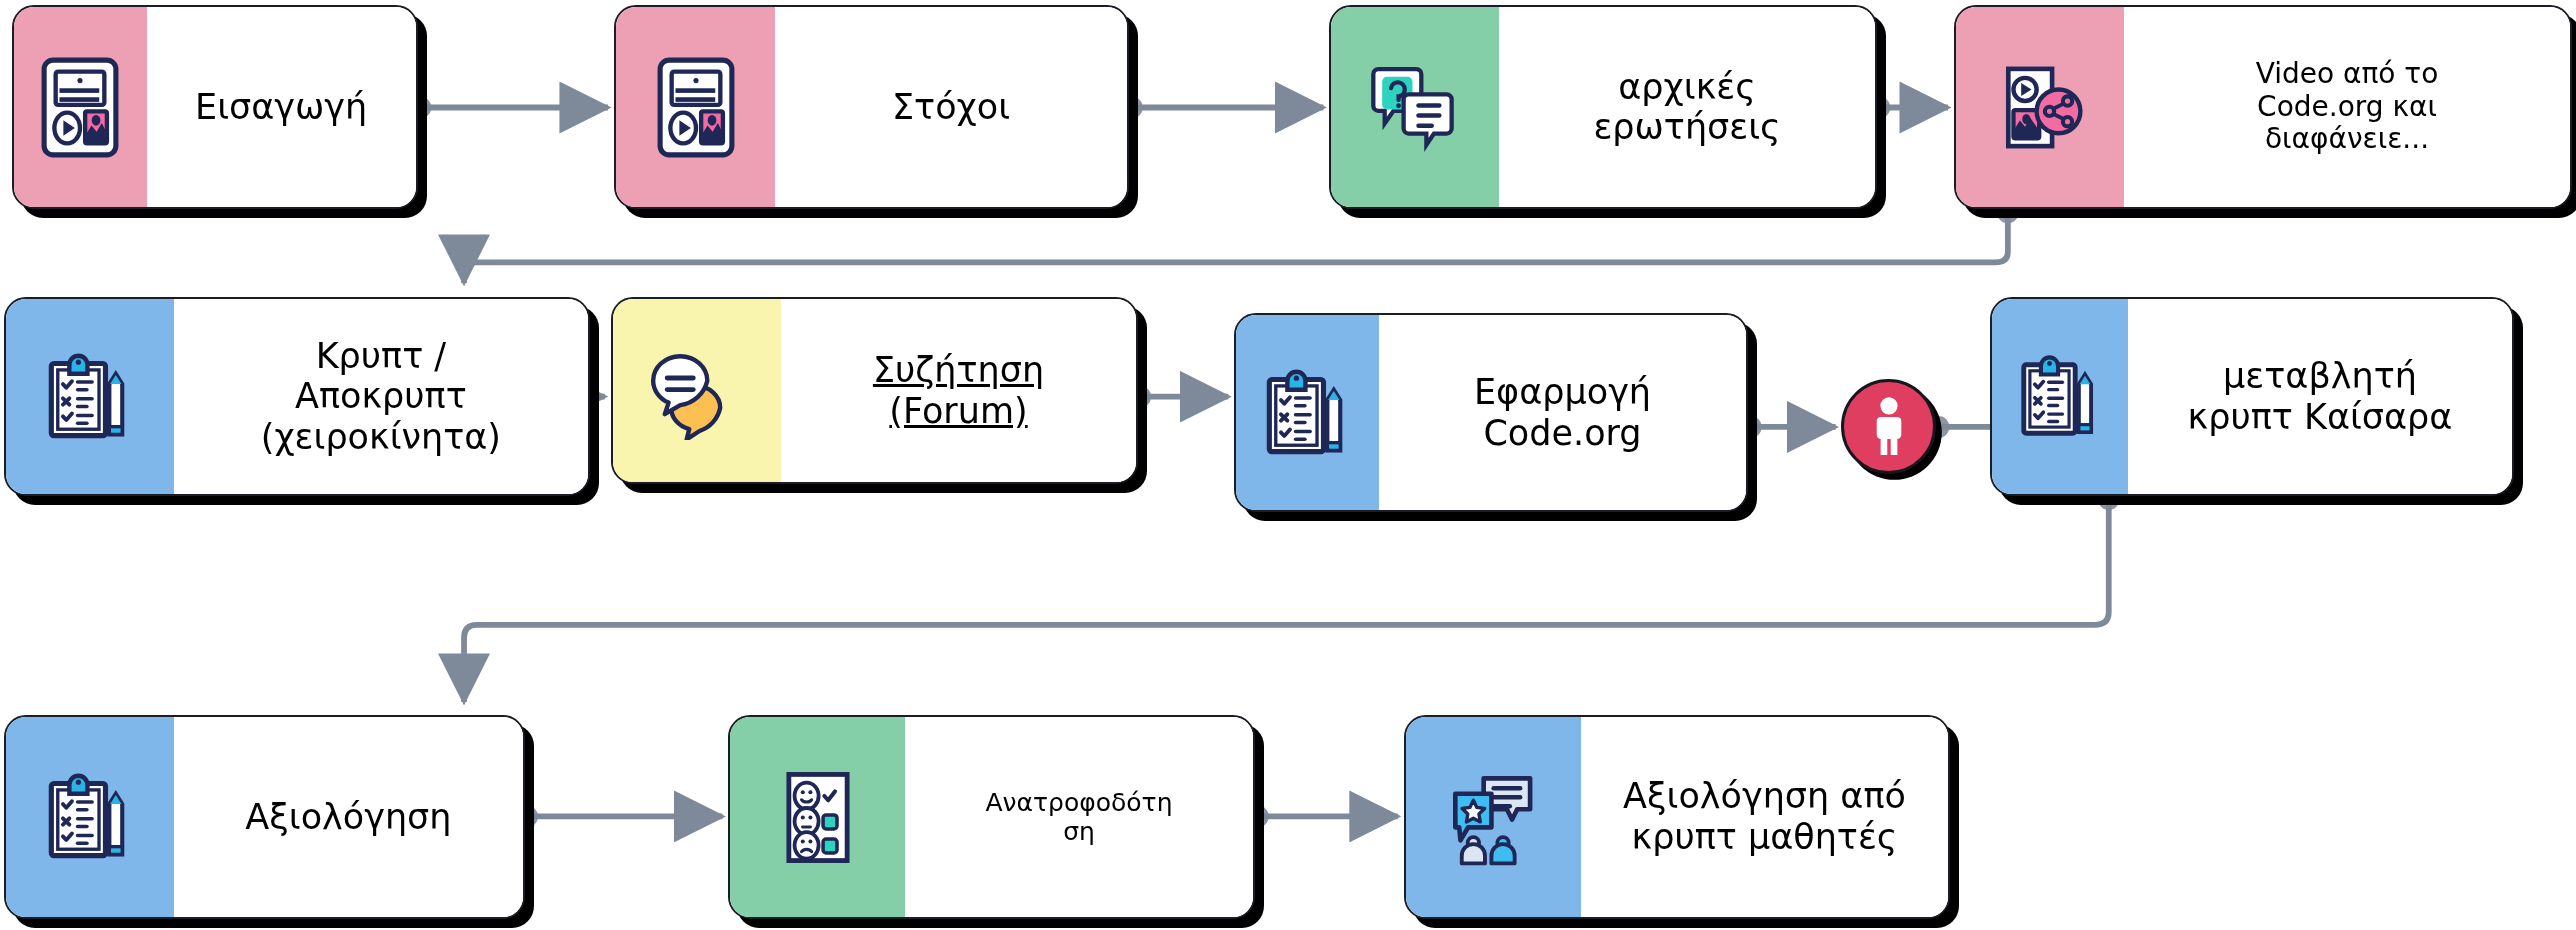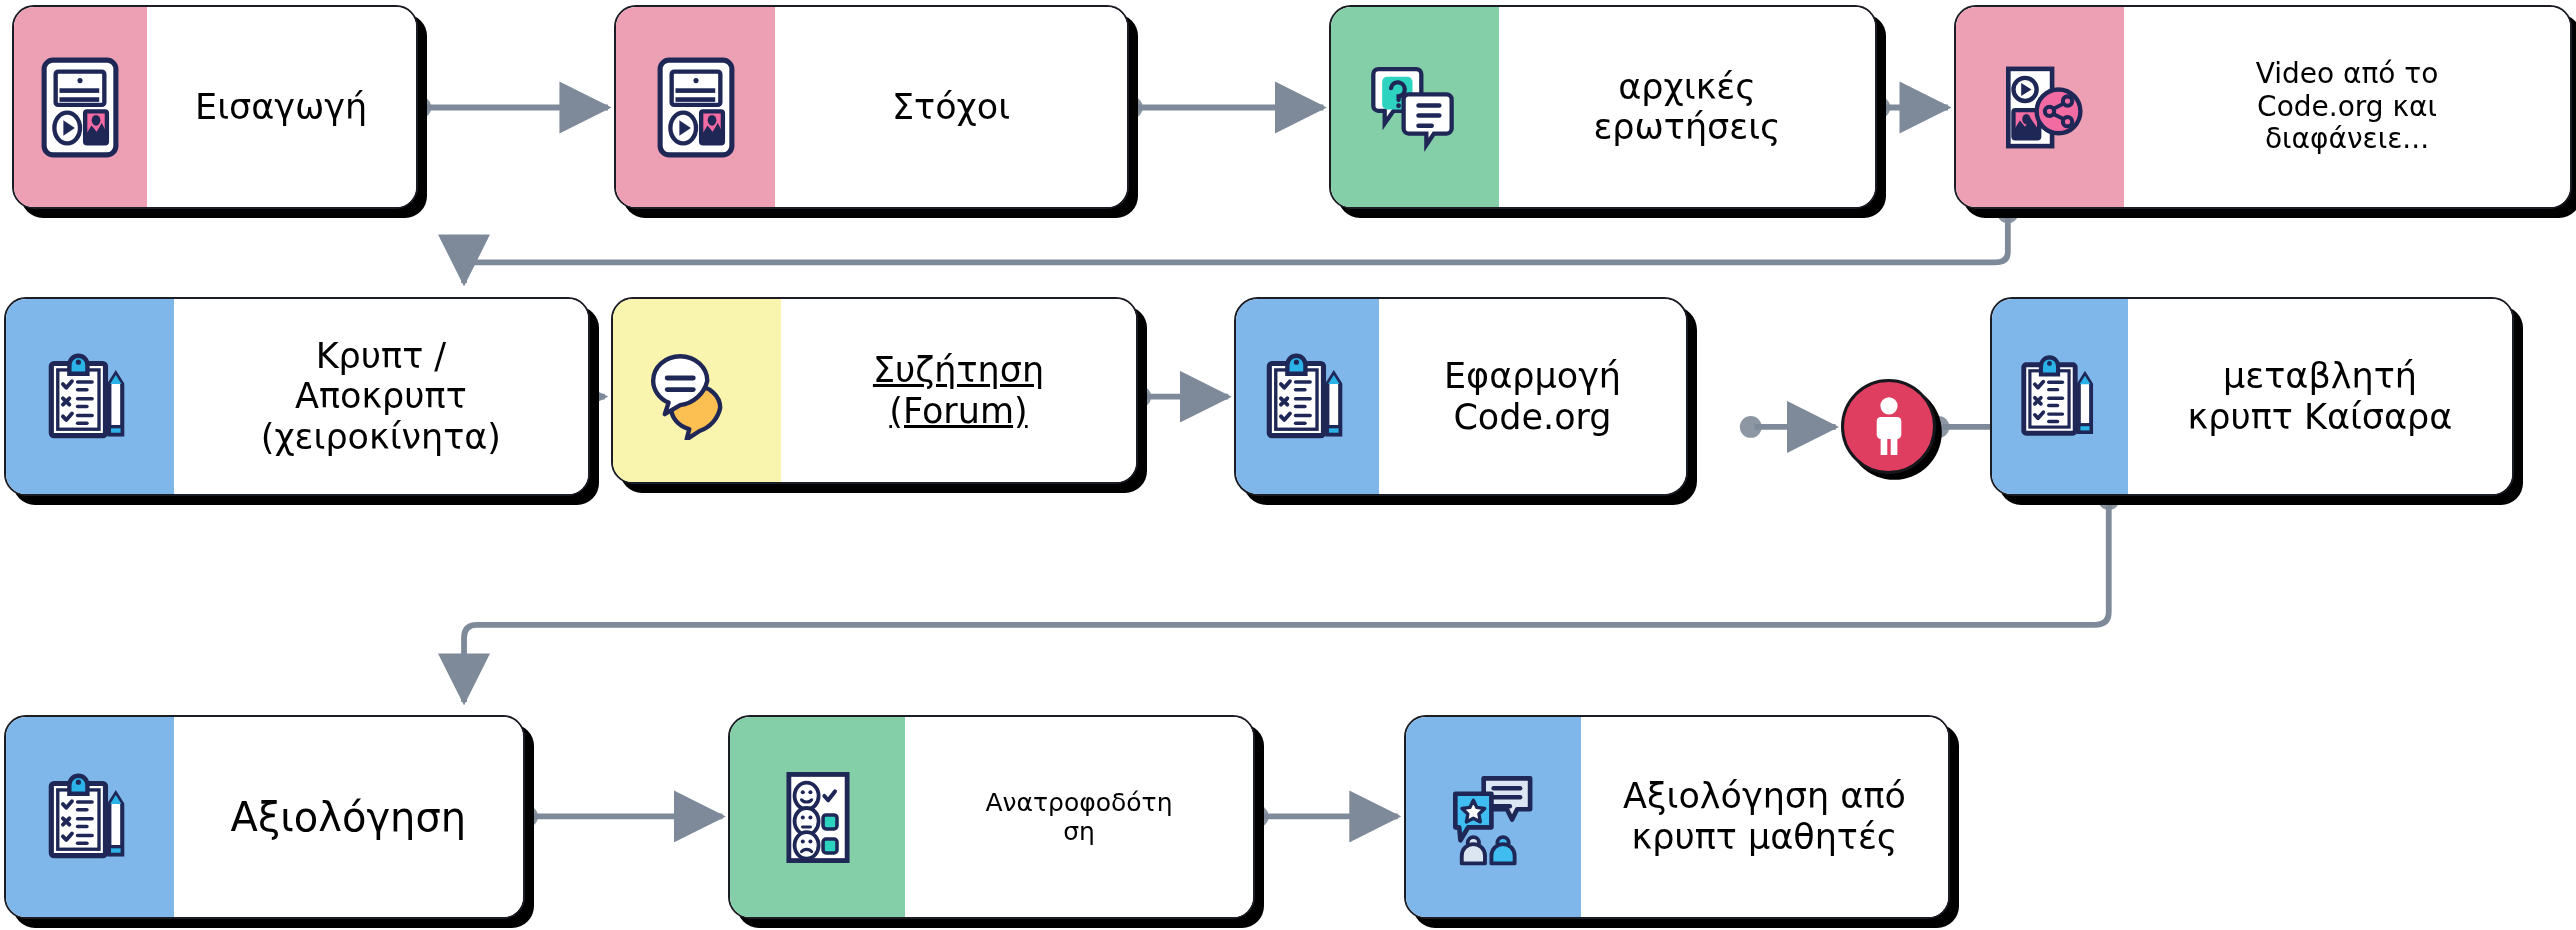--- a/index.html
+++ b/index.html
@@ -259,21 +259,21 @@
           <rect x="13" y="35" width="24" height="3.8" rx="1.9" fill="#1f2757"></rect>
         </svg>
       </span>
     </div>
     <div class="labelpane">
       <div class="label" style="font-size:35px;">Συζήτηση
 (Forum)</div>
     </div>
   </div>
 
-  <div class="node" style="left:1234px;top:297px;width:454px;height:199px;border-radius:24px;">
+  <div class="node" style="left:1234px;top:313px;width:514px;height:199px;">
     <div class="iconpane" style="width:143px;background:#80b7ea;">
       <span>
         <svg width="98" height="98" viewBox="0 0 76 76">
           <rect x="8" y="12" width="42" height="56" rx="2" fill="#ffffff" stroke="#1f2757" stroke-width="4"></rect>
           <rect x="13" y="17" width="32" height="46" fill="#ffffff" stroke="#1f2757" stroke-width="2.6"></rect>
           <path d="M22,13 a7,7 0 0 1 14,0 v7 h-14 z" fill="#2bb3e8" stroke="#1f2757" stroke-width="3.4"></path>
           <circle cx="29" cy="11" r="2" fill="#1f2757"></circle>
           <path d="M17,28 l2.6,2.8 l4.4,-5" fill="none" stroke="#1f2757" stroke-width="3" stroke-linecap="round" stroke-linejoin="round"></path>
           <rect x="27" y="25" width="14" height="2.8" rx="1.4" fill="#1f2757"></rect>
           <rect x="27" y="31" width="10" height="2.8" rx="1.4" fill="#1f2757"></rect>
@@ -352,21 +352,21 @@
           <path d="M17,53 l2.6,2.8 l4.4,-5" fill="none" stroke="#1f2757" stroke-width="3" stroke-linecap="round" stroke-linejoin="round"></path>
           <rect x="27" y="51" width="14" height="2.8" rx="1.4" fill="#1f2757"></rect>
           <rect x="27" y="57" width="10" height="2.8" rx="1.4" fill="#1f2757"></rect>
           <path d="M58,20 L63,28 L63,67 L53,67 L53,28 z" fill="#ffffff" stroke="#1f2757" stroke-width="3.2"></path>
           <path d="M58,21 L62.4,28 L53.6,28 z" fill="#2bb3e8"></path>
           <rect x="53" y="61" width="10" height="6" fill="#2bb3e8" stroke="#1f2757" stroke-width="2.6"></rect>
         </svg>
       </span>
     </div>
     <div class="labelpane">
-      <div class="label" style="font-size:40px;">Αξιολόγηση</div>
+      <div class="label" style="font-size:35px;">Αξιολόγηση</div>
     </div>
   </div>
 
   <div class="node" style="left:728px;top:715px;width:527px;height:204px;">
     <div class="iconpane" style="width:175px;background:#84cfa8;">
       <span>
         <svg width="76" height="103" viewBox="0 0 60 80">
           <rect x="7" y="6" width="46" height="68" fill="#ffffff" stroke="#1f2757" stroke-width="3.8"></rect>
           <ellipse cx="21" cy="23" rx="9.5" ry="10.5" fill="#ffffff" stroke="#1f2757" stroke-width="3"></ellipse>
           <circle cx="18" cy="20" r="1.6" fill="#1f2757"></circle>

